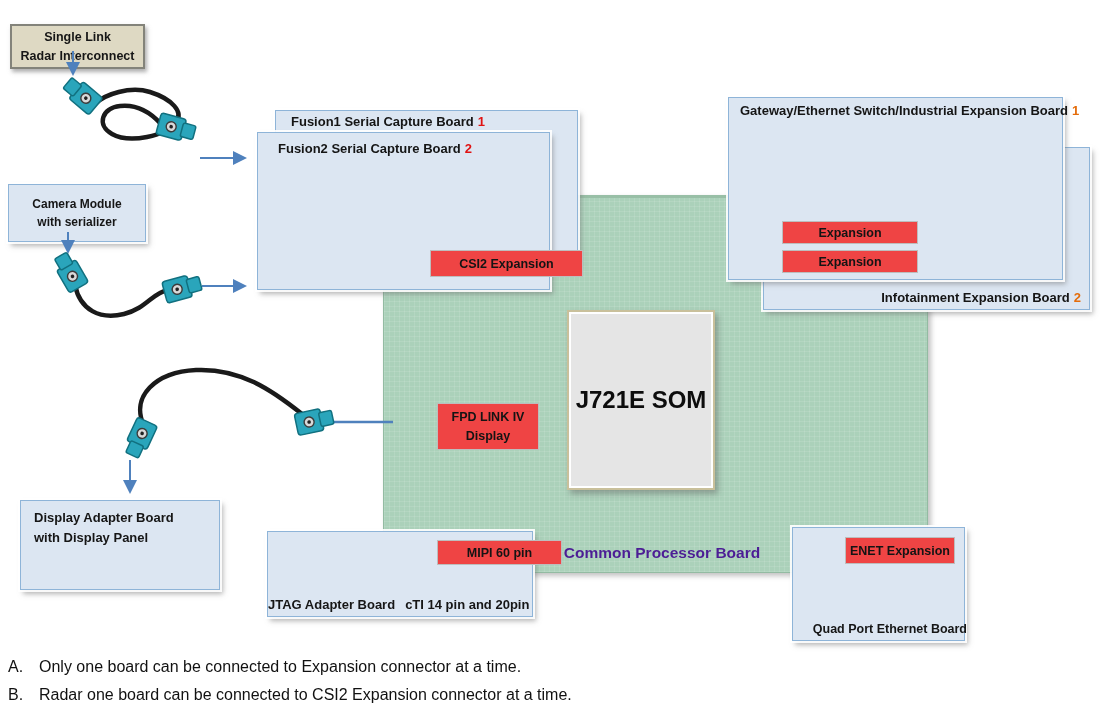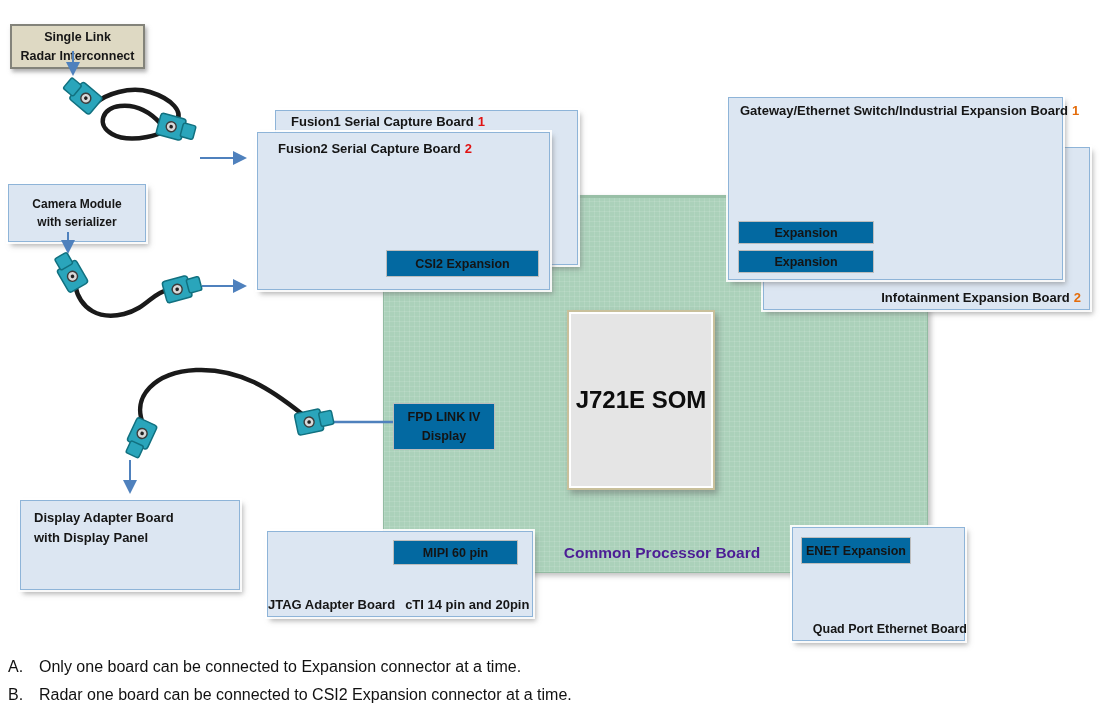--- a/index.html
+++ b/index.html
@@ -11,23 +11,23 @@
   .board {
     background:#dce6f2;
     border:1.5px solid #8eb4d8;
     box-shadow:0 0 0 2px rgba(255,255,255,0.9), 3px 4px 5px rgba(110,110,110,0.5);
   }
   .board-title { position:absolute; font-weight:bold; font-size:13px; white-space:nowrap; color:#151515; }
   .num-red { color:#e01212; margin-left:4px; }
   .num-orange { color:#e46c0a; margin-left:4px; }
 
   .btn {
-    position:absolute; background:#0369a1; border:1px solid #bdbdbd;
+    position:absolute; background:#ef4444; border:1px solid #bdbdbd;
     display:flex; align-items:center; justify-content:center;
-    font-weight:bold; font-size:12.5px; color:#141414; white-space:nowrap;
+    font-weight:bold; font-size:12.5px; color:#141414; white-space:nowrap;margin-left:44px;
   }
 
   .green {
     background-color:#abd1ba;
     background-image:
       repeating-linear-gradient(0deg, rgba(255,255,255,0.10) 0 1px, transparent 1px 5px),
       repeating-linear-gradient(90deg, rgba(255,255,255,0.10) 0 1px, transparent 1px 5px);
     border:1px solid #93bba2;
     border-top:3px solid #98bfa6;
     box-shadow:3px 3px 5px rgba(120,120,120,0.45);
@@ -105,21 +105,21 @@
   </div>
 
   <div class="abs board" style="left:728px; top:97px; width:335px; height:183px; z-index:3;">
     <div class="board-title" style="left:11px; top:5px;">
       <span>Gateway/Ethernet Switch/Industrial Expansion Board</span><span class="num-orange">1</span>
     </div>
     <div class="btn" style="left:9px; top:123px; width:136px; height:23px;">Expansion</div>
     <div class="btn" style="left:9px; top:152px; width:136px; height:23px;">Expansion</div>
   </div>
 
-  <div class="abs board" style="left:20px; top:500px; width:220px; height:90px; z-index:2;">
+  <div class="abs board" style="left:20px; top:500px; width:200px; height:90px; z-index:2;">
     <div style="position:absolute; left:13px; top:7px; font-weight:bold; font-size:13px; line-height:1.5;">
       <div>Display Adapter Board</div>
       <div>with Display Panel</div>
     </div>
   </div>
 
   <div class="abs board" style="left:267px; top:531px; width:266px; height:86px; z-index:2;">
     <div class="btn" style="left:125px; top:8px; width:125px; height:25px;">MIPI 60 pin</div>
     <div style="position:absolute; left:0; right:0; bottom:4px; display:flex; justify-content:flex-start; gap:10px; font-weight:bold; font-size:13px; white-space:nowrap;">
       <span>JTAG Adapter Board</span>

